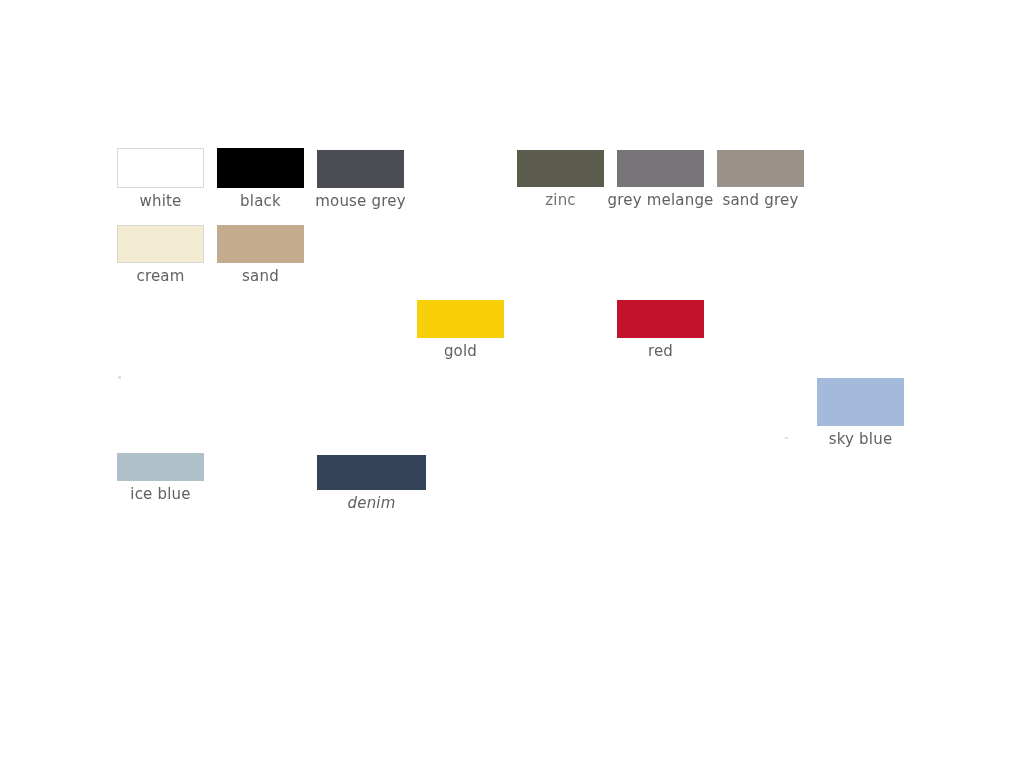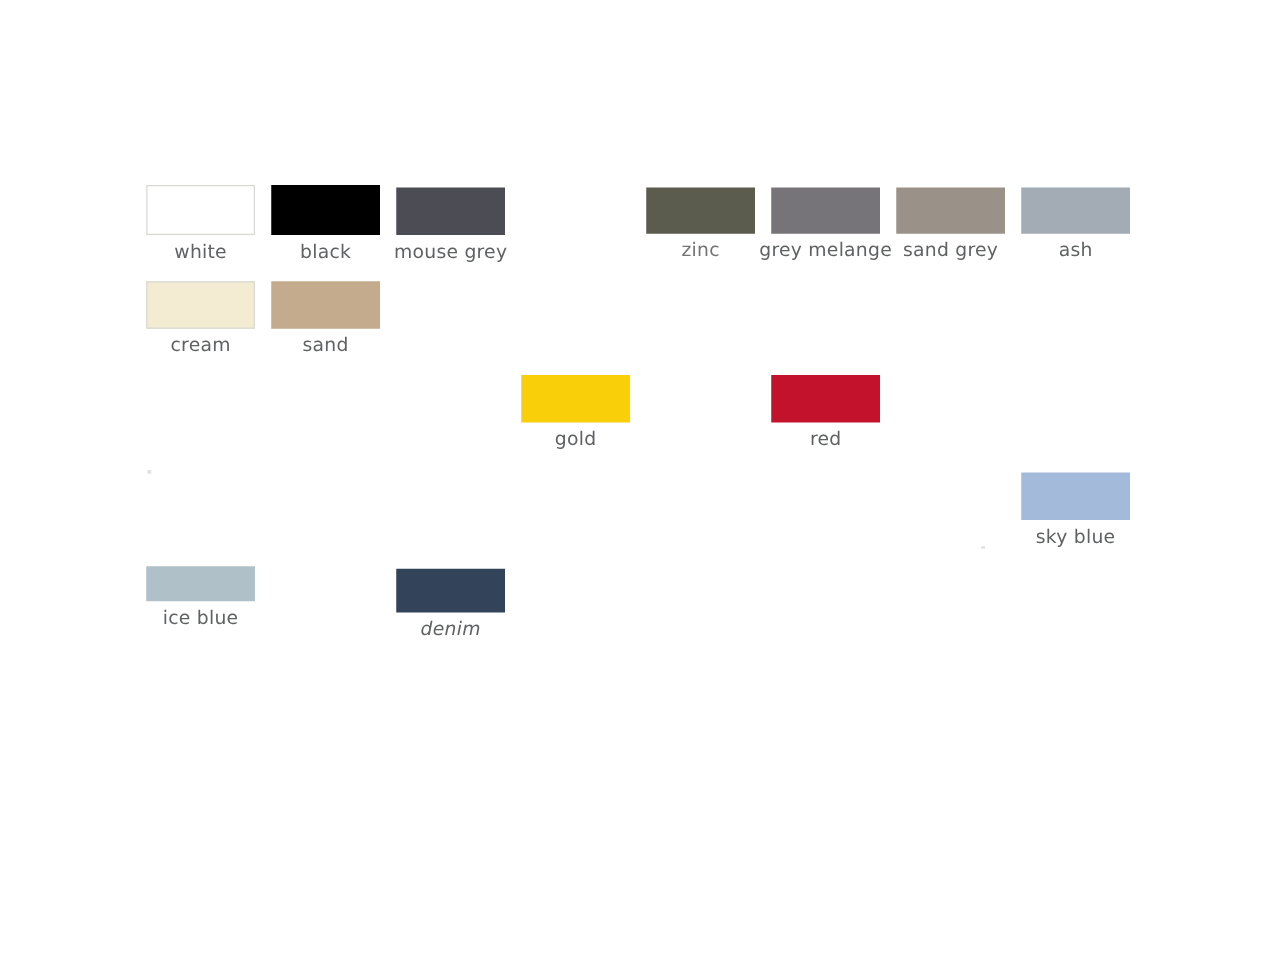--- a/index.html
+++ b/index.html
@@ -72,47 +72,43 @@
       <div class="swatch-label" style="color: #737373;">zinc</div>
     </div>
     <div class="swatch-item" style="left: 617px; top: 150px; width: 87px; height: 37px;">
       <div class="swatch-chip" style="background: rgb(119, 116, 121);"></div>
       <div class="swatch-label" style="color: rgb(95, 97, 99);">grey melange</div>
     </div>
     <div class="swatch-item" style="left: 717px; top: 150px; width: 87px; height: 37px;">
       <div class="swatch-chip" style="background: rgb(154, 146, 137);"></div>
       <div class="swatch-label" style="color: rgb(95, 97, 99);">sand grey</div>
     </div>
-    <div class="swatch-item" style="left: 817px; top: 150px; width: 87px; height: 37px;">
-      <div class="swatch-chip" style="background: rgb(163, 171, 180);"></div>
-      <div class="swatch-label" style="color: rgb(95, 97, 99);">ash</div>
-    </div>
     <div class="swatch-item" style="left: 217px; top: 225px; width: 87px; height: 38px;">
       <div class="swatch-chip" style="background: rgb(196, 171, 141);"></div>
       <div class="swatch-label" style="color: rgb(95, 97, 99);">sand</div>
     </div>
     <div class="swatch-item" style="left: 117px; top: 225px; width: 87px; height: 38px;">
       <div class="swatch-chip bordered" style="background: rgb(243, 235, 210); border-color: rgb(216, 216, 212);"></div>
       <div class="swatch-label" style="color: rgb(95, 97, 99);">cream</div>
     </div>
     <div class="swatch-item" style="left: 417px; top: 300px; width: 87px; height: 38px;">
       <div class="swatch-chip" style="background: rgb(248, 207, 8);"></div>
       <div class="swatch-label" style="color: rgb(95, 97, 99);">gold</div>
     </div>
     <div class="swatch-item" style="left: 617px; top: 300px; width: 87px; height: 38px;">
       <div class="swatch-chip" style="background: rgb(195, 18, 44);"></div>
       <div class="swatch-label" style="color: rgb(95, 97, 99);">red</div>
     </div>
-    <div class="swatch-item" style="left: 817px; top: 378px; width: 87px; height: 38px;">
+    <div class="swatch-item" style="left: 817px; top: 378px; width: 87px; height: 48px;">
       <div class="swatch-chip" style="background: rgb(163, 186, 218);"></div>
       <div class="swatch-label" style="color: rgb(95, 97, 99);">sky blue</div>
     </div>
     <div class="swatch-item" style="left: 117px; top: 453px; width: 87px; height: 28px;">
       <div class="swatch-chip" style="background: rgb(175, 192, 200);"></div>
       <div class="swatch-label" style="color: rgb(95, 97, 99);">ice blue</div>
     </div>
-    <div class="swatch-item" style="left: 317px; top: 455px; width: 87px; height: 35px; font-style: italic;">
+    <div class="swatch-item" style="left: 317px; top: 455px; width: 109px; height: 35px; font-style: italic;">
       <div class="swatch-chip" style="background: rgb(50, 67, 90);"></div>
       <div class="swatch-label" style="color: rgb(95, 97, 99);">denim</div>
     </div>
     <div class="artifact-mark" style="left: 118px; top: 376px; width: 3px; height: 3px;"></div>
     <div class="artifact-mark" style="left: 785px; top: 437px; width: 3px; height: 2px;"></div>
   </div>
 
 </body></html>

